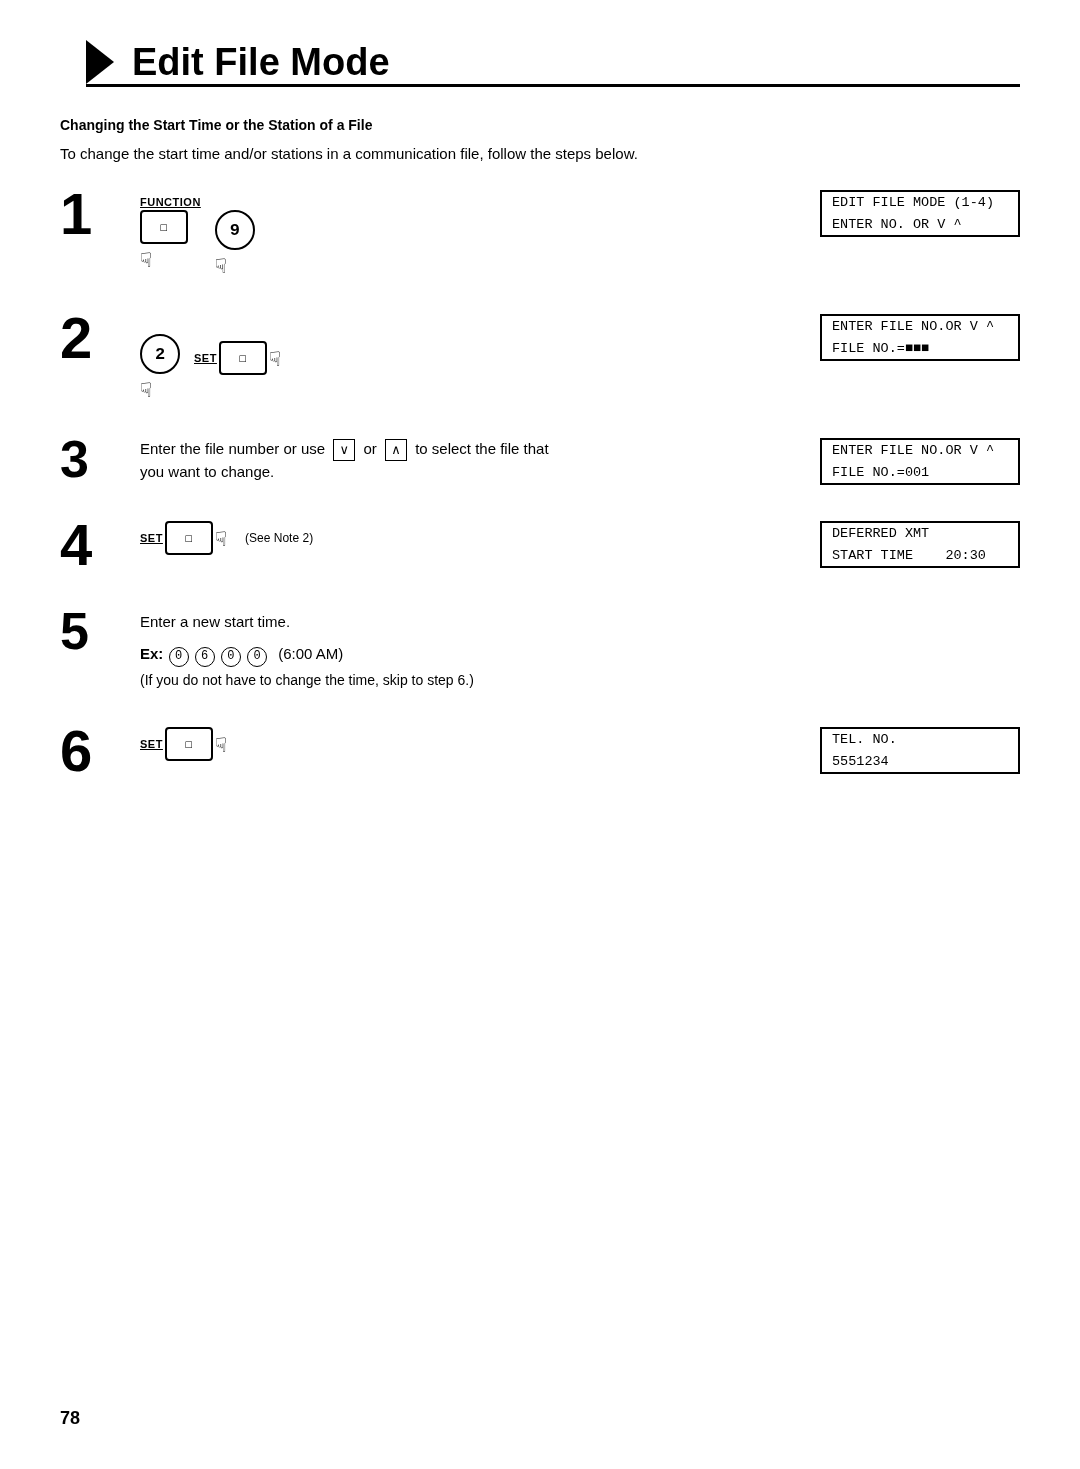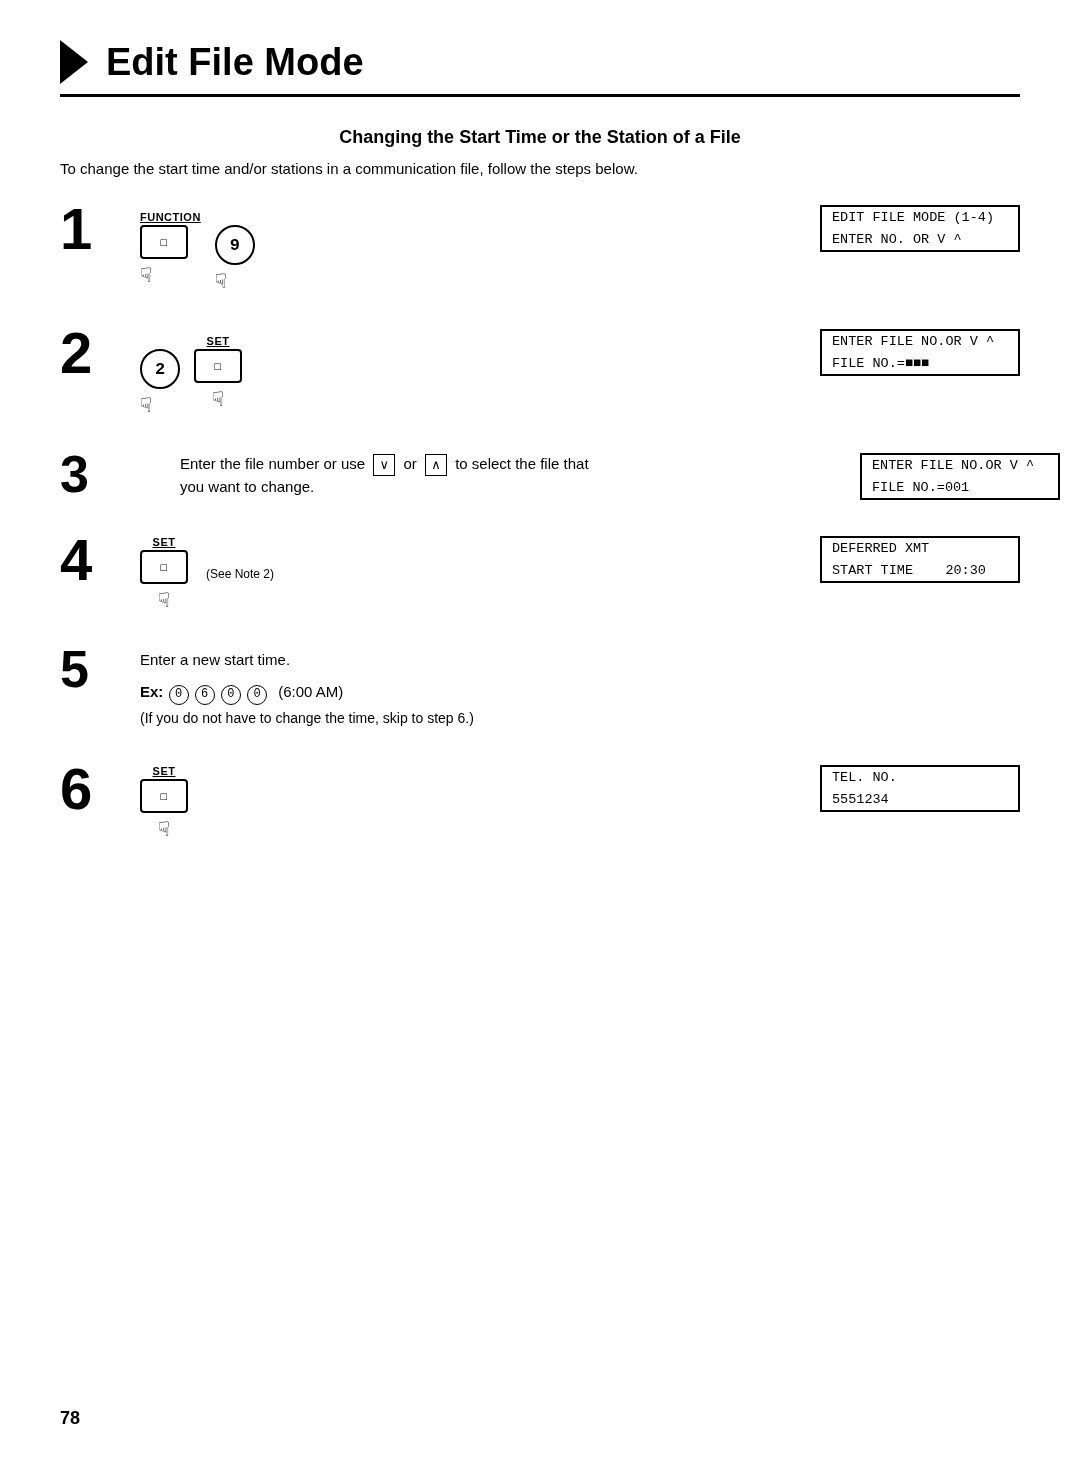--- a/index.html
+++ b/index.html
@@ -10,44 +10,43 @@
       min-height: 1469px;
       position: relative;
       padding: 40px 60px 60px 60px;
     }
 
     
     .page-title-bar {
       display: flex;
       align-items: center;
       border-bottom: 3px solid #000;
-      padding-bottom: 10px;
       margin-bottom: 30px;
+      margin-left: 26px;
     }
     .title-arrow {
       width: 0;
       height: 0;
       border-top: 22px solid transparent;
       border-bottom: 22px solid transparent;
       border-left: 28px solid #000;
       margin-right: 18px;
       flex-shrink: 0;
     }
     .page-title {
       font-size: 38px;
       font-weight: bold;
       font-family: Arial, sans-serif;
     }
 
     
     .section-heading {
-      font-size: 18px;
+      font-size: 14px;
       font-weight: bold;
       margin-bottom: 12px;
-      text-align: center;
     }
     .section-intro {
       font-size: 15px;
       margin-bottom: 28px;
     }
 
     
     .step-row {
       display: flex;
       align-items: flex-start;
@@ -116,21 +115,21 @@
       font-size: 11px;
       font-weight: bold;
       text-decoration: underline;
       font-family: Arial, sans-serif;
       letter-spacing: 0.5px;
     }
 
     
     .set-key-wrapper {
       display: flex;
-      flex-direction: column;
+      flex-direction: row;
       align-items: center;
       gap: 2px;
     }
 
     
     .finger-press {
       display: inline-block;
       font-size: 20px;
       margin-top: 2px;
     }
@@ -264,21 +263,21 @@
     <div class="step-right">
       <div class="lcd-box"><span>ENTER FILE NO.OR V ^</span>
 <span>FILE NO.=■■■</span></div>
     </div>
   </div>
 </div>
 
 <div class="step-row" style="align-items:flex-start;">
   <div class="step-number" style="font-size:52px;">3</div>
   <div class="step-row-with-display" style="flex-direction:column; gap:10px;">
-    <div style="display:flex; align-items:flex-start; width:100%;margin-left:40px;">
+    <div style="display:flex; align-items:flex-start; width:100%;">
       <div class="step-left" style="font-size:15px; line-height:1.5;">
         <span>Enter the file number or use</span>
         <span class="v-arrow" style="margin:0 4px;">∨</span>
         <span> or </span>
         <span class="v-arrow" style="margin:0 4px;">∧</span>
         <span> to select the file that</span>
         <br>
         <span>you want to change.</span>
       </div>
       <div class="step-right">

